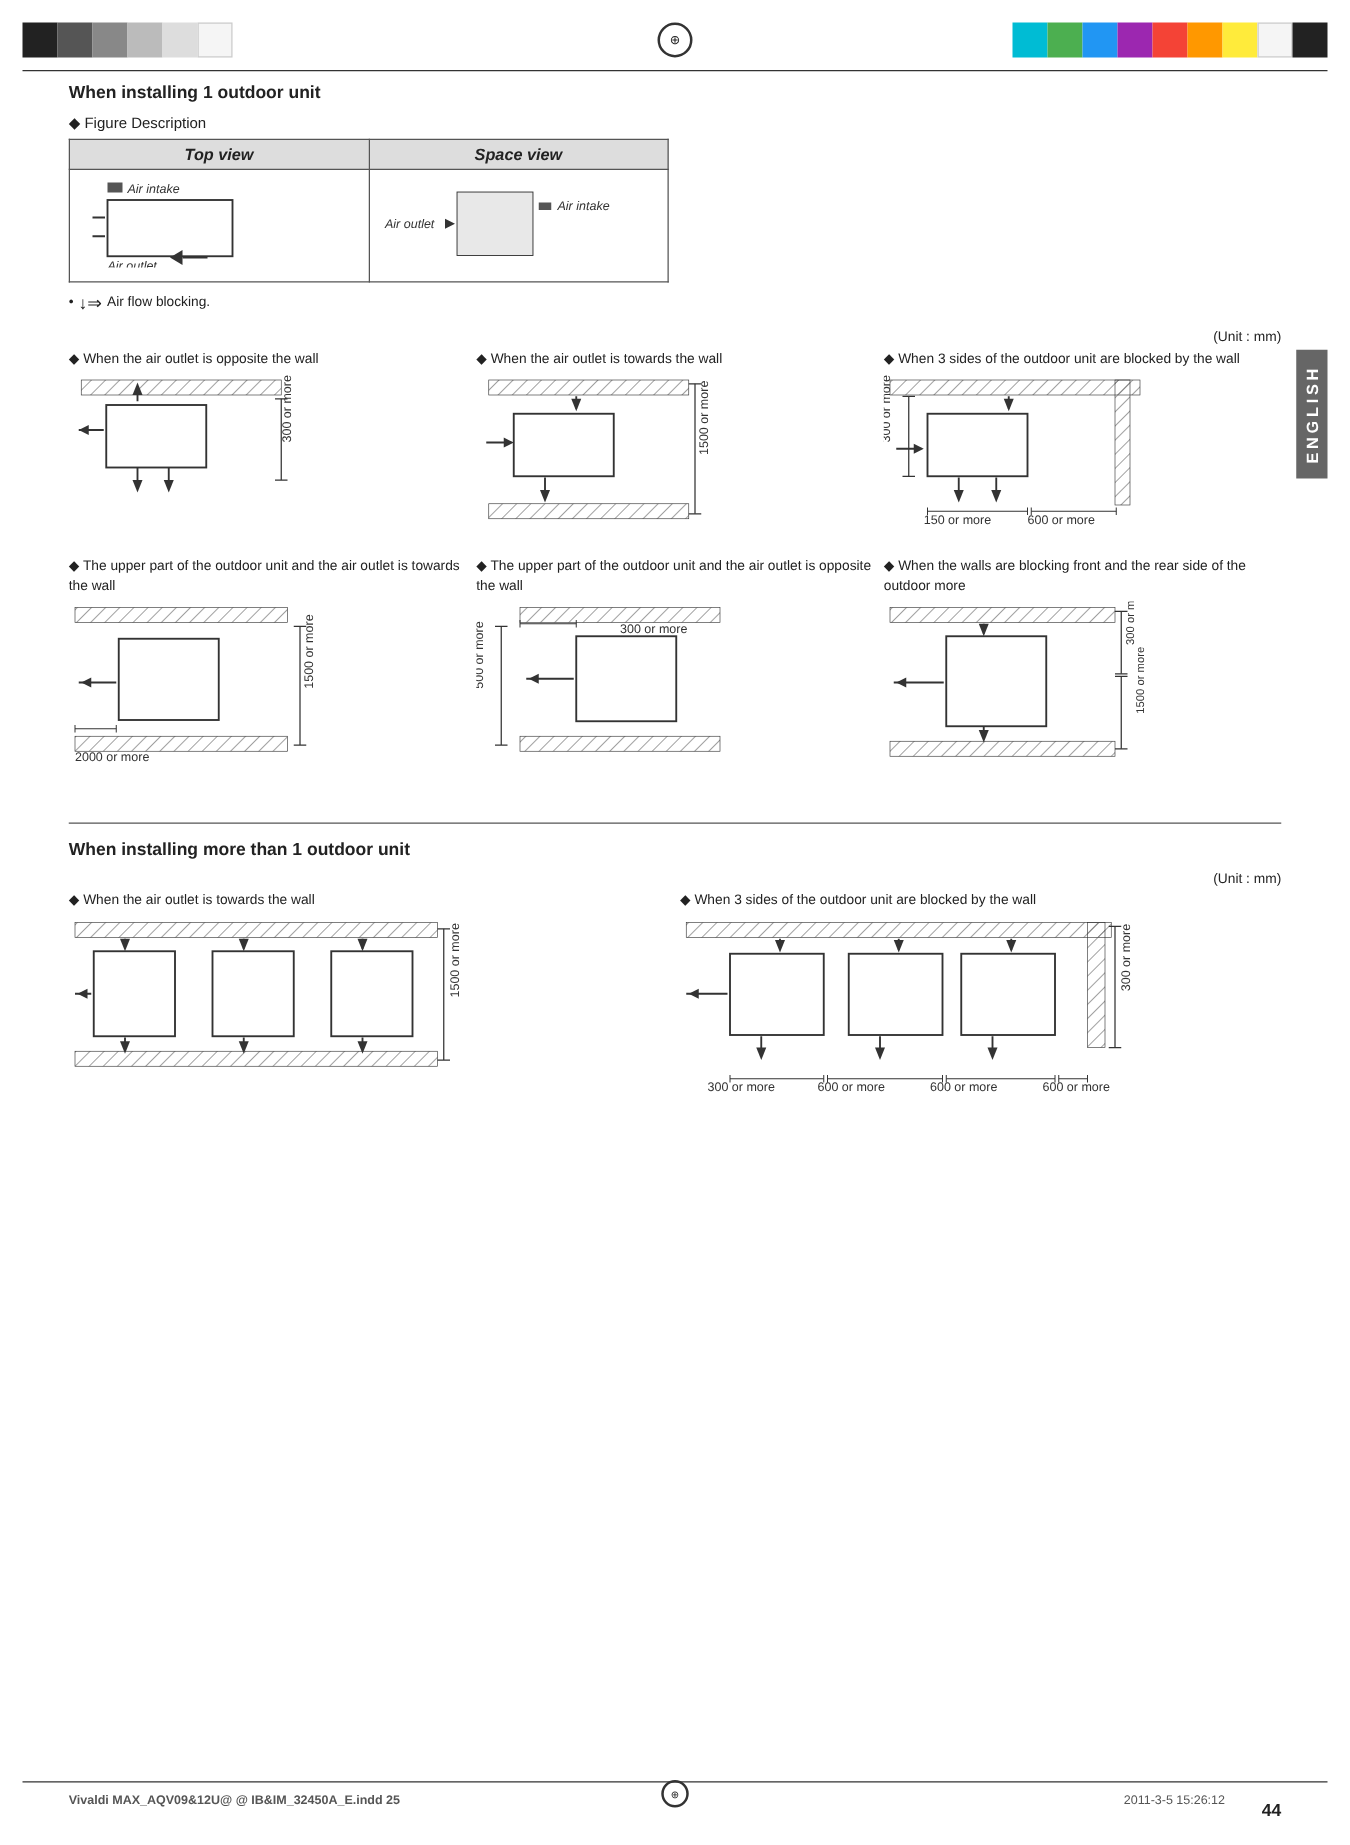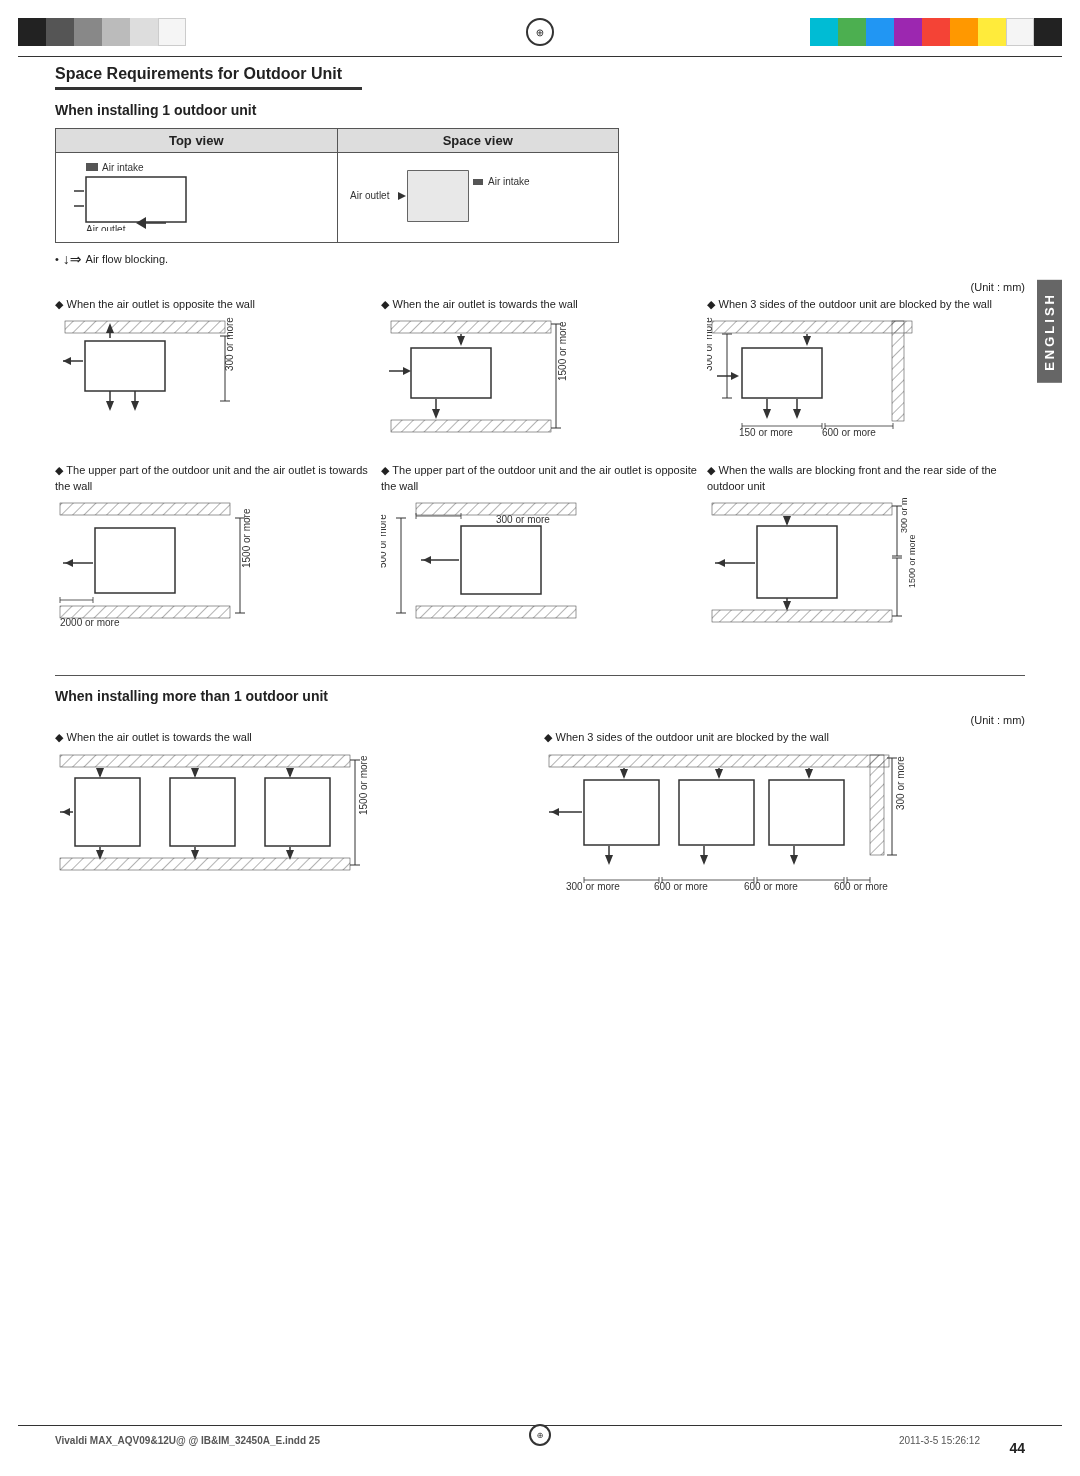--- a/index.html
+++ b/index.html
@@ -95,22 +95,23 @@
     }
 
     
     .figure-desc {
       font-size: 12px;
       margin-bottom: 6px;
     }
     .fig-table {
       border: 1px solid #555;
       border-collapse: collapse;
-      width: 564px;
+      width: 480px;
       margin-bottom: 8px;
+      font-style: italic;
     }
     .fig-table th {
       background: #ddd;
       border: 1px solid #555;
       padding: 4px 10px;
       font-size: 13px;
       font-weight: bold;
       text-align: center;
       width: 50%;
     }
@@ -216,26 +217,26 @@
     <div class="color-block" style="background:#f5f5f5;border:1px solid #ccc;"></div>
     <div class="color-block" style="background:#222;"></div>
   </div>
 </div>
 
 <div class="top-line"></div>
 
 <div class="main-content">
 
   
-  <div class="section-title">Space Requirements for Outdoor Unit</div>
 
   
   <div class="subsection-title">When installing 1 outdoor unit</div>
 
   
+  <div class="figure-desc">◆ Figure Description</div>
 
   <table class="fig-table">
     <tbody>
         <tr>
       <th>Top view</th>
       <th>Space view</th>
     </tr>
     <tr>
       <td>
         
@@ -459,21 +460,21 @@
         <line x1="80" y1="15" x2="80" y2="21" stroke="#333" stroke-width="0.8"></line>
 
         <line x1="20" y1="20" x2="20" y2="115" stroke="#333" stroke-width="1"></line>
         <line x1="15" y1="20" x2="25" y2="20" stroke="#333" stroke-width="1"></line>
         <line x1="15" y1="115" x2="25" y2="115" stroke="#333" stroke-width="1"></line>
         <text x="5" y="70" font-size="10" fill="#333" transform="rotate(-90,5,70)">500 or more</text>
       </svg>
     </div>
 
     <div style="flex:1;">
-      <div class="diag-desc">◆ When the walls are blocking front and the rear side of the outdoor unit</div>
+      <div class="diag-desc">◆ When the walls are blocking front and the rear side of the outdoor more</div>
       <svg width="220" height="140">
         <defs>
           <pattern id="hatchF" patternUnits="userSpaceOnUse" width="8" height="8" patternTransform="rotate(45)">
             <line x1="0" y1="0" x2="0" y2="8" stroke="#666" stroke-width="1"></line>
           </pattern>
         </defs>
 
         <rect x="5" y="5" width="180" height="12" fill="url(#hatchF)" stroke="#333" stroke-width="0.5"></rect>
 
         <rect x="5" y="112" width="180" height="12" fill="url(#hatchF)" stroke="#333" stroke-width="0.5"></rect>

